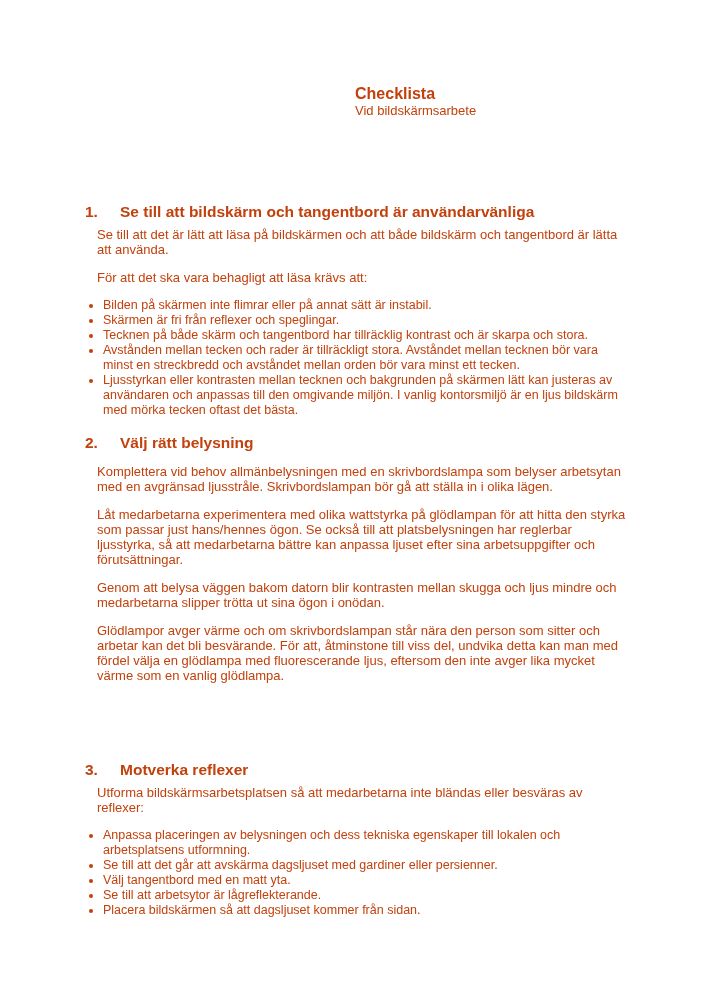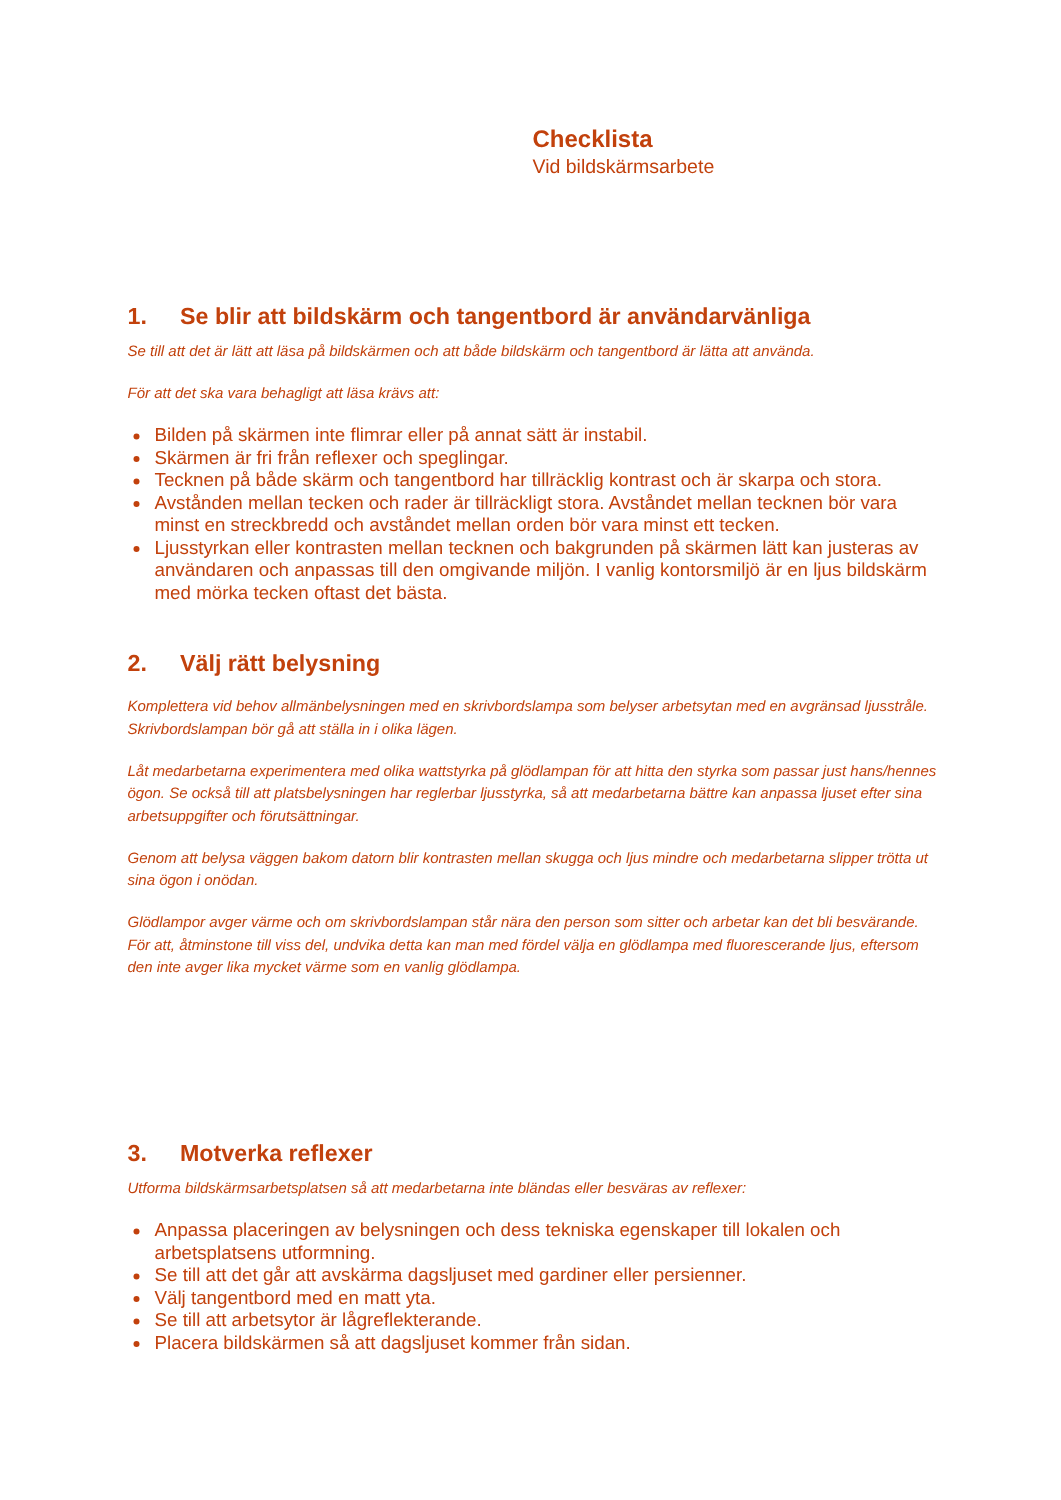--- a/index.html
+++ b/index.html
@@ -47,24 +47,23 @@
     font-size: 15.5px;
     font-weight: 700;
     line-height: 17px;
     margin: 0 0 7px 0;
   }
   .sec-num {
     flex: 0 0 35px;
     width: 35px;
   }
   .para {
-    font-size: 10px;
+    font-size: 13px;
     line-height: 15px;
-    margin: 13px 0 0 0;
-    font-style: italic;
+    margin: 13px 0 0 12px;
   }
   .para.first {
     margin-top: 0;
   }
   ul.bullets {
     margin: 13px 0 0 0;
     padding: 0 0 0 18px;
     list-style: disc outside;
   }
   ul.bullets li {
@@ -89,21 +88,21 @@
 <div class="page">
 
   <div class="doc-title-block">
     <div class="doc-title">Checklista</div>
     <div class="doc-subtitle">Vid bildskärmsarbete</div>
   </div>
 
   <div class="section" id="section-1">
     <div class="sec-heading">
       <span class="sec-num">1.</span>
-      <span class="sec-title">Se blir att bildskärm och tangentbord är användarvänliga</span>
+      <span class="sec-title">Se till att bildskärm och tangentbord är användarvänliga</span>
     </div>
     <p class="para first">Se till att det är lätt att läsa på bildskärmen och att både bildskärm och tangentbord är lätta att använda.</p>
     <p class="para">För att det ska vara behagligt att läsa krävs att:</p>
     <ul class="bullets">
       <li>Bilden på skärmen inte flimrar eller på annat sätt är instabil.</li>
       <li>Skärmen är fri från reflexer och speglingar.</li>
       <li>Tecknen på både skärm och tangentbord har tillräcklig kontrast och är skarpa och stora.</li>
       <li>Avstånden mellan tecken och rader är tillräckligt stora. Avståndet mellan tecknen bör vara minst en streckbredd och avståndet mellan orden bör vara minst ett tecken.</li>
       <li>Ljusstyrkan eller kontrasten mellan tecknen och bakgrunden på skärmen lätt kan justeras av användaren och anpassas till den omgivande miljön. I vanlig kontorsmiljö är en ljus bildskärm med mörka tecken oftast det bästa.</li>
     </ul>

